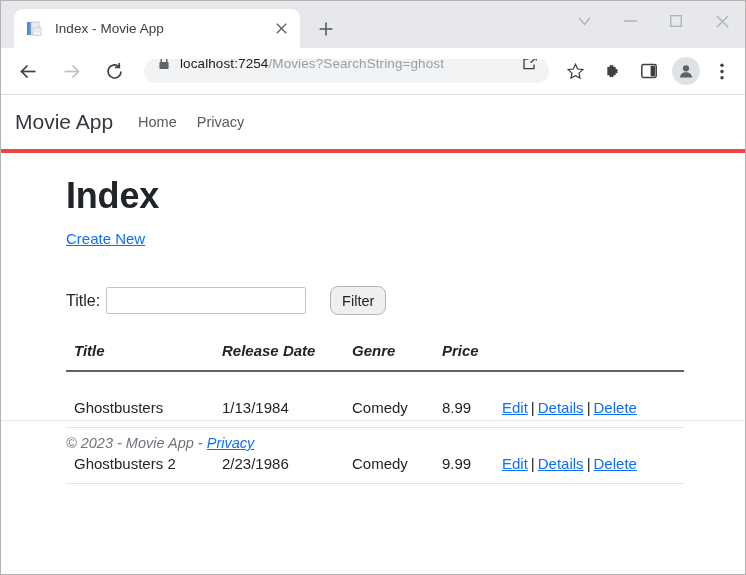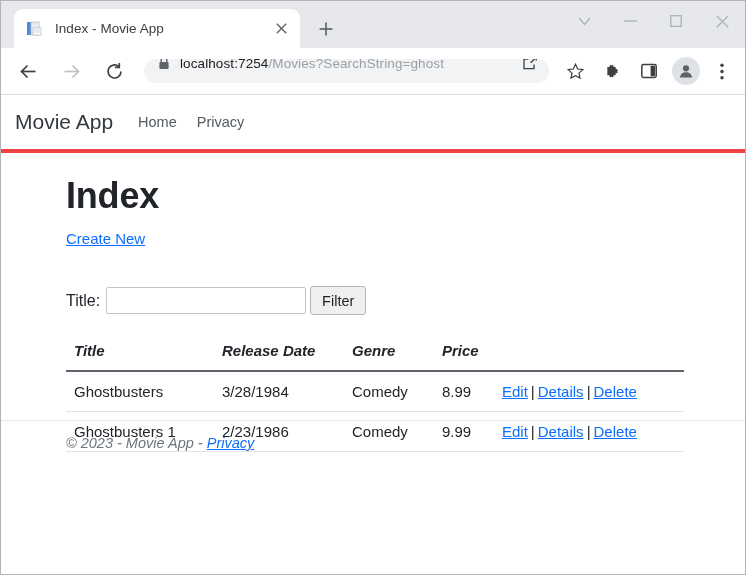--- a/index.html
+++ b/index.html
@@ -253,26 +253,26 @@
     border: 1px solid #c4c4c4;
     border-radius: 2px;
     background: #ffffff;
     font-family: "Liberation Sans", sans-serif;
     font-size: 14px;
     padding: 0 5px;
     box-sizing: border-box;
     color: #212529;
   }
   .filter-btn {
-    margin-left: 4px;
+    margin-left: 24px;
     height: 29px;
     padding: 0 11px;
     background: #efefef;
     border: 1px solid #b6b6b6;
-    border-radius: 3px;
+    border-radius: 8px;
     font-family: "Liberation Sans", sans-serif;
     font-size: 14.5px;
     color: #212529;
     cursor: default;
   }
 
   table.movies {
     border-collapse: collapse;
     width: 618px;
     table-layout: fixed;
@@ -283,21 +283,21 @@
     font-weight: bold;
     color: #212529;
     padding: 0 0 11px 8px;
     border-bottom: 2px solid #5c636a;
     font-style: italic;
   }
   table.movies td {
     text-align: left;
     font-size: 15px;
     color: #212529;
-    padding: 11px 0 11px 8px;
+    padding: 27px 0 11px 8px;
     border-bottom: 1px solid #e3e4e6;
     white-space: nowrap;
     overflow: hidden;
   }
   .col-title   { width: 148px; }
   .col-release { width: 130px; }
   .col-genre   { width: 90px;  }
   .col-price   { width: 60px;  }
   .col-actions { width: 190px; }
   .actions a { color: #0d6efd; text-decoration: underline; }
@@ -488,27 +488,27 @@
             <th>Title</th>
             <th>Release Date</th>
             <th>Genre</th>
             <th>Price</th>
             <th></th>
           </tr>
         </thead>
         <tbody>
           <tr>
             <td>Ghostbusters</td>
-            <td>3/28/1984</td>
+            <td>1/13/1984</td>
             <td>Comedy</td>
             <td>8.99</td>
             <td class="actions"><a>Edit</a><span class="sep">|</span><a>Details</a><span class="sep">|</span><a>Delete</a></td>
           </tr>
           <tr>
-            <td>Ghostbusters 1</td>
+            <td>Ghostbusters 2</td>
             <td>2/23/1986</td>
             <td>Comedy</td>
             <td>9.99</td>
             <td class="actions"><a>Edit</a><span class="sep">|</span><a>Details</a><span class="sep">|</span><a>Delete</a></td>
           </tr>
         </tbody>
       </table>
 
     </div>
 

